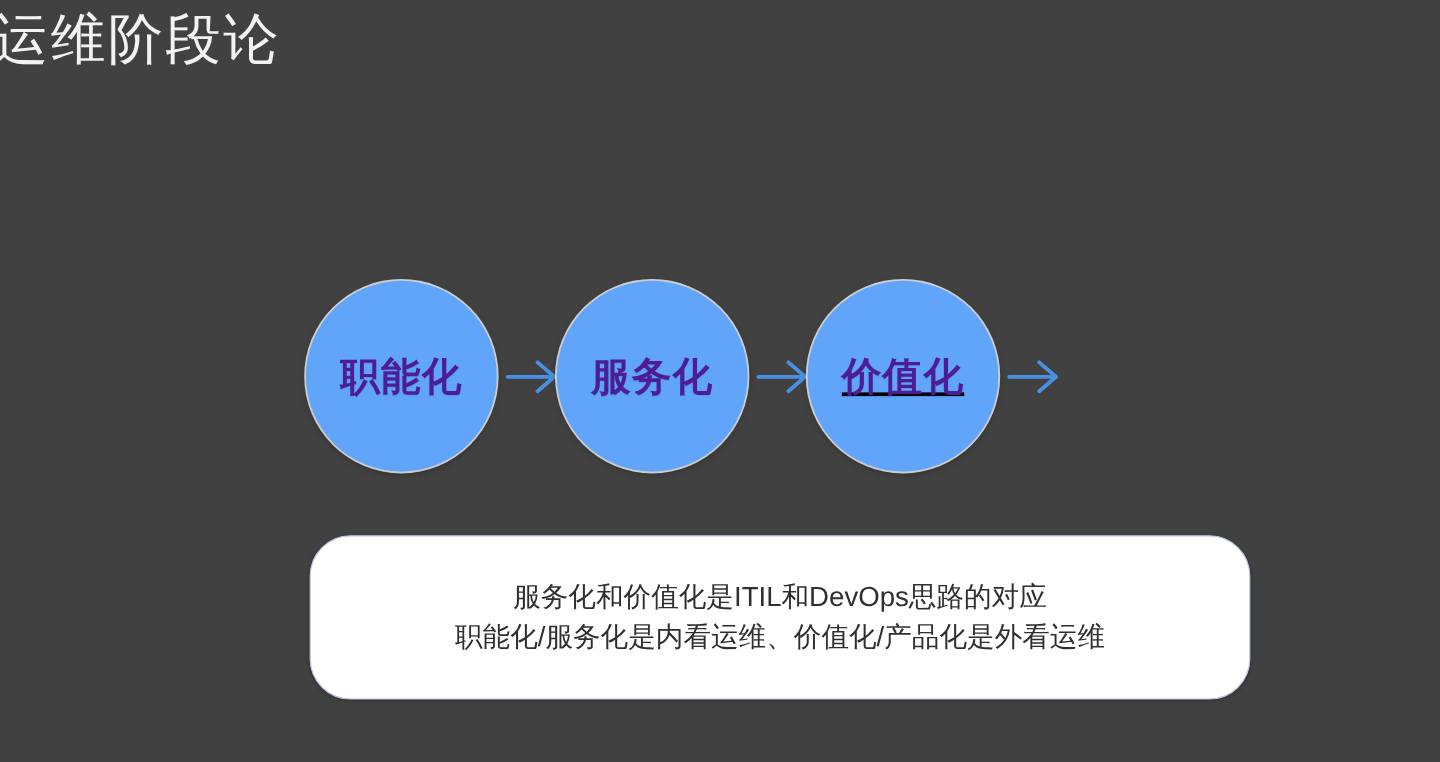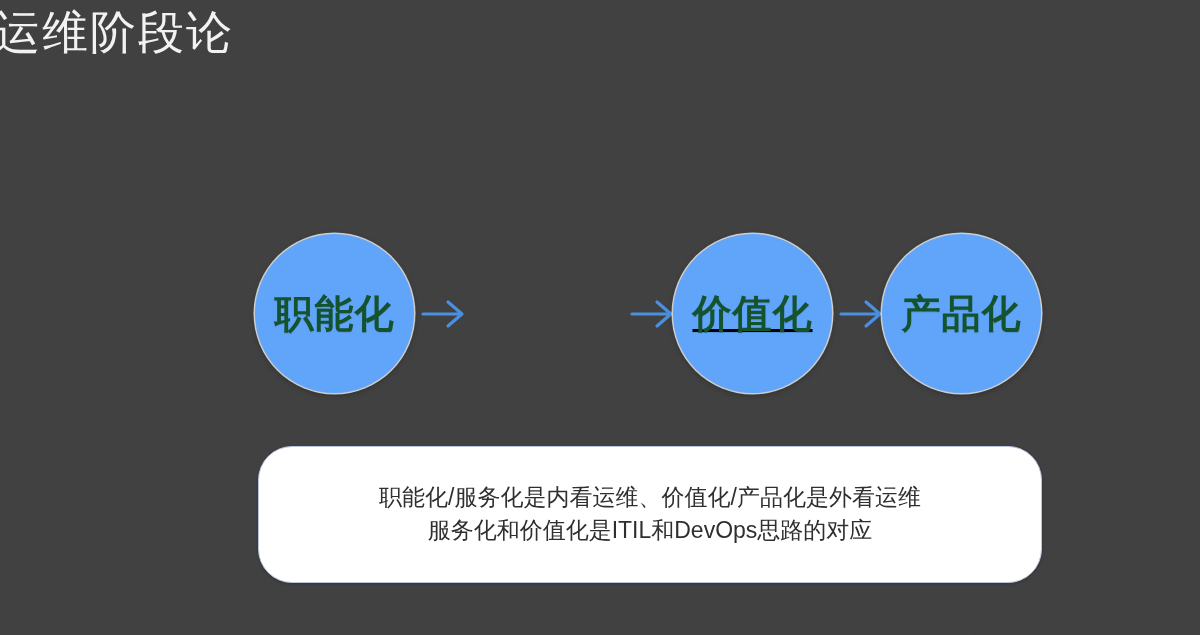--- a/index.html
+++ b/index.html
@@ -50,23 +50,23 @@
     height: 159px;
     border-radius: 50%;
     background: #60a5fa;
     box-shadow: 0 0 0 1.5px rgba(255,255,255,0.75),
                 0 2px 6px rgba(0,0,0,0.28);
     display: flex;
     align-items: center;
     justify-content: center;
   }
   .stage-label {
-    font-size: 39px;
+    font-size: 33px;
     font-weight: bold;
-    color: #14532d;
+    color: #4c1d95;
     letter-spacing: 1px;
     line-height: 1;
     text-shadow: 0 1px 1px rgba(0,0,0,0.10);
   }
   .stage.s0 { left: 0px; }
   .stage.s1 { left: 209px; }
   .stage.s2 { left: 418px; text-decoration: underline; }
   .stage.s3 { left: 627px; }
 
   .flow-arrow {
@@ -126,41 +126,41 @@
     <div class="stage s0">
       <span class="stage-label">职能化</span>
     </div>
 
     <div class="flow-arrow a0">
       <svg width="46" height="30" viewBox="0 0 46 30" aria-hidden="true">
         <path d="M2 15 H40 M27 3 L41 15 L27 27" fill="none" stroke="currentColor" stroke-width="3.2" stroke-linecap="round" stroke-linejoin="round"></path>
       </svg>
     </div>
 
+    <div class="stage s1">
+      <span class="stage-label">服务化</span>
+    </div>
 
     <div class="flow-arrow a1">
       <svg width="46" height="30" viewBox="0 0 46 30" aria-hidden="true">
         <path d="M2 15 H40 M27 3 L41 15 L27 27" fill="none" stroke="currentColor" stroke-width="3.2" stroke-linecap="round" stroke-linejoin="round"></path>
       </svg>
     </div>
 
     <div class="stage s2">
       <span class="stage-label">价值化</span>
     </div>
 
     <div class="flow-arrow a2">
       <svg width="46" height="30" viewBox="0 0 46 30" aria-hidden="true">
         <path d="M2 15 H40 M27 3 L41 15 L27 27" fill="none" stroke="currentColor" stroke-width="3.2" stroke-linecap="round" stroke-linejoin="round"></path>
       </svg>
     </div>
 
-    <div class="stage s3">
-      <span class="stage-label">产品化</span>
-    </div>
 
   </div>
 
   <div id="caption-box">
+    <div class="caption-line">服务化和价值化是ITIL和DevOps思路的对应</div>
     <div class="caption-line">职能化/服务化是内看运维、价值化/产品化是外看运维</div>
-    <div class="caption-line">服务化和价值化是ITIL和DevOps思路的对应</div>
   </div>
 
 </div>
 
 </body></html>

